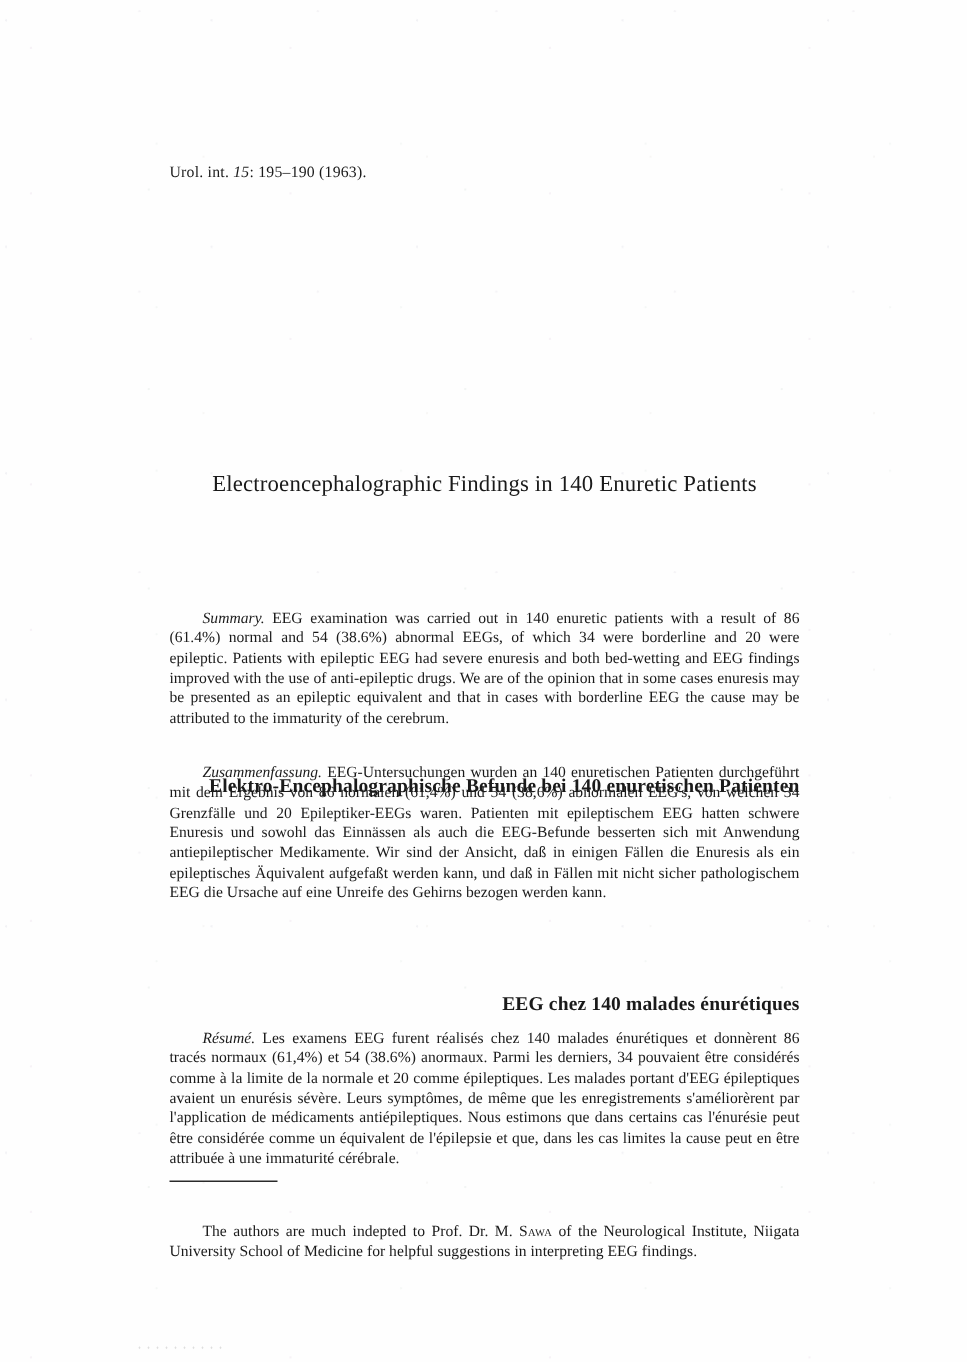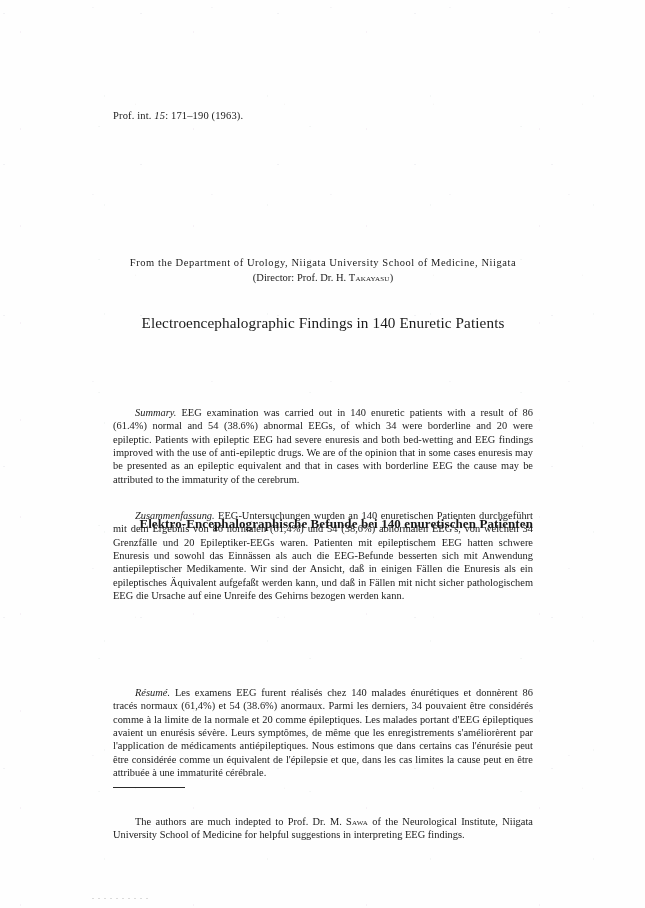--- a/index.html
+++ b/index.html
@@ -161,42 +161,39 @@
   }
 </style>
 </head>
 <body>
 
 <div class="page">
 
   <div class="grain"></div>
 
   <div class="journal-ref">
-    <span>Prof. int.</span>
-    <span class="vol">15</span><span>: 171–190 (1963).</span>
-  </div>
-
-  <div class="affiliation">
-    <div class="line1">From the Department of Urology, Niigata University School of Medicine, Niigata</div>
-    <div><span>(Director: Prof. Dr. H. </span><span class="sc">Takayasu</span><span>)</span></div>
-  </div>
+    <span>Urol. int.</span>
+    <span class="vol">15</span><span>: 195–190 (1963).</span>
+  </div>
+
 
   <h1 class="title">Electroencephalographic Findings in 140 Enuretic Patients</h1>
 
 
   <div class="abstract" id="abstract-en">
     <p><span class="lead">Summary.</span><span> EEG examination was carried out in 140 enuretic patients with a result of 86 (61.4%) normal and 54 (38.6%) abnormal EEGs, of which 34 were borderline and 20 were epileptic. Patients with epileptic EEG had severe enuresis and both bed-wetting and EEG findings improved with the use of anti-epileptic drugs. We are of the opinion that in some cases enuresis may be presented as an epileptic equivalent and that in cases with borderline EEG the cause may be attributed to the immaturity of the cerebrum.</span></p>
   </div>
 
   <div class="sec-heading" id="heading-de">Elektro-Encephalographische Befunde bei 140 enuretischen Patienten</div>
 
   <div class="abstract" id="abstract-de">
     <p><span class="lead">Zusammenfassung.</span><span> EEG-Untersuchungen wurden an 140 enuretischen Patienten durchgeführt mit dem Ergebnis von 86 normalen (61,4%) und 54 (38,6%) abnormalen EEG's, von welchen 34 Grenzfälle und 20 Epileptiker-EEGs waren. Patienten mit epileptischem EEG hatten schwere Enuresis und sowohl das Einnässen als auch die EEG-Befunde besserten sich mit Anwendung antiepileptischer Medikamente. Wir sind der Ansicht, daß in einigen Fällen die Enuresis als ein epileptisches Äquivalent aufgefaßt werden kann, und daß in Fällen mit nicht sicher pathologischem EEG die Ursache auf eine Unreife des Gehirns bezogen werden kann.</span></p>
   </div>
 
+  <div class="sec-heading" id="heading-fr">EEG chez 140 malades énurétiques</div>
 
   <div class="abstract" id="abstract-fr">
     <p><span class="lead">Résumé.</span><span> Les examens EEG furent réalisés chez 140 malades énurétiques et donnèrent 86 tracés normaux (61,4%) et 54 (38.6%) anormaux. Parmi les derniers, 34 pouvaient être considérés comme à la limite de la normale et 20 comme épileptiques. Les malades portant d'EEG épileptiques avaient un enurésis sévère. Leurs symptômes, de même que les enregistrements s'améliorèrent par l'application de médicaments antiépileptiques. Nous estimons que dans certains cas l'énurésie peut être considérée comme un équivalent de l'épilepsie et que, dans les cas limites la cause peut en être attribuée à une immaturité cérébrale.</span></p>
   </div>
 
   <div class="footnote-rule"></div>
 
   <div class="footnote">
     <p><span>The authors are much indepted to Prof. Dr. M. </span><span class="sc">Sawa</span><span> of the Neurological Institute, Niigata University School of Medicine for helpful suggestions in interpreting EEG findings.</span></p>
   </div>

